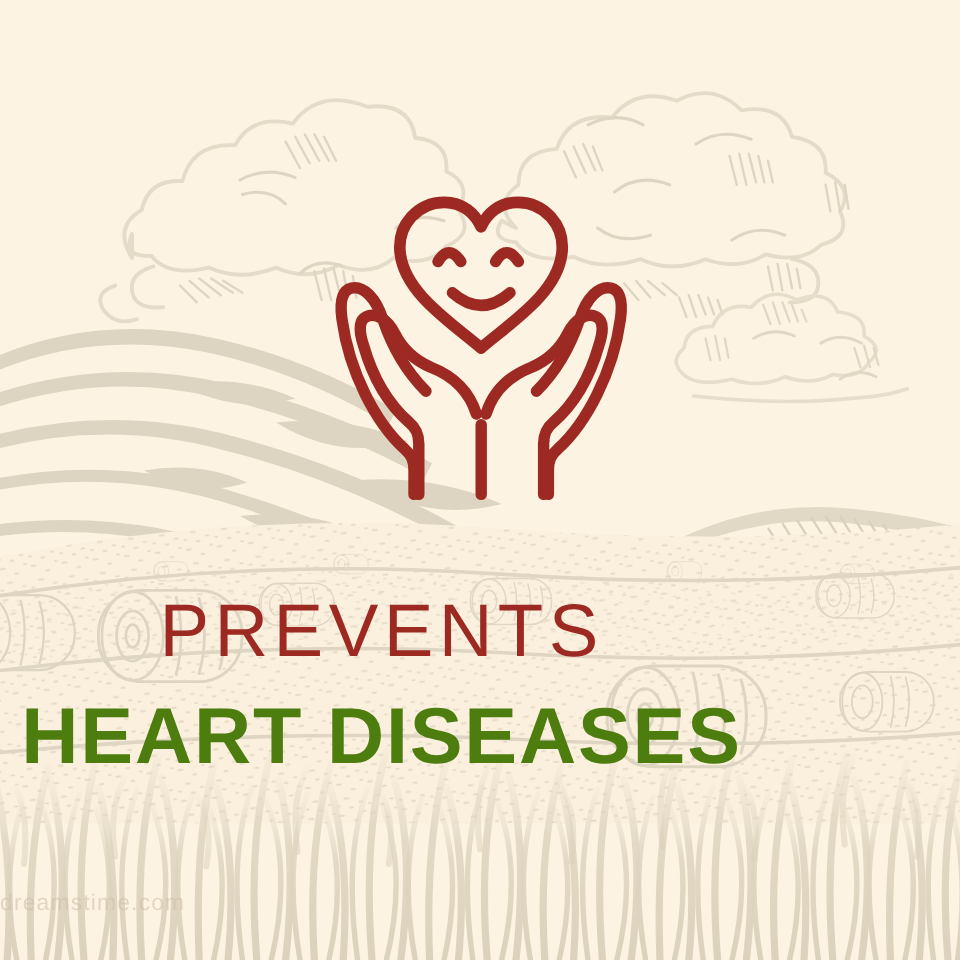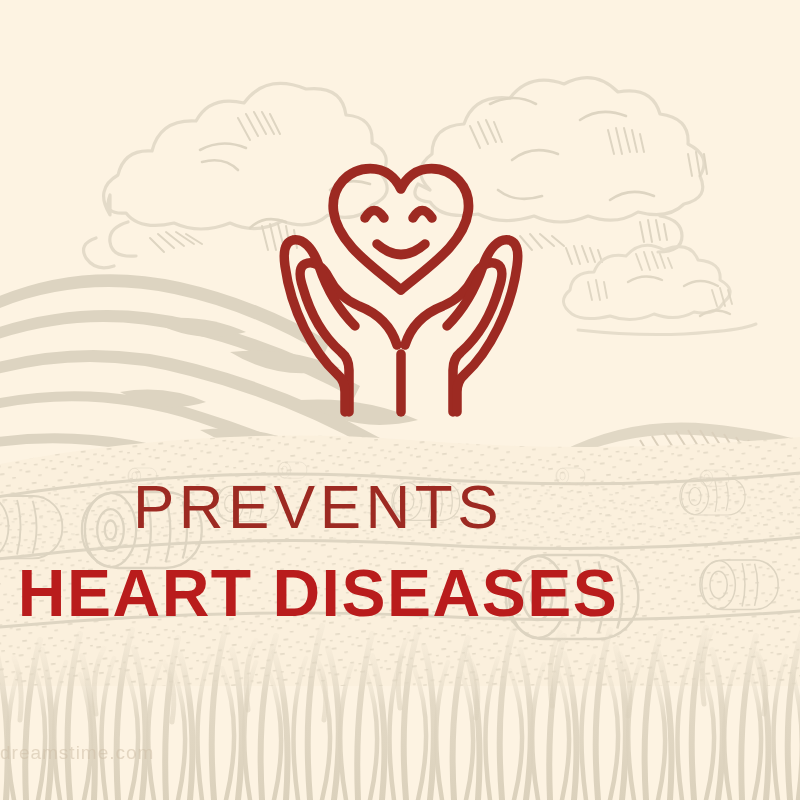--- a/index.html
+++ b/index.html
@@ -27,39 +27,39 @@
     position: absolute;
     left: 255px;
     top: 140px;
     width: 292px;
     height: 292px;
     z-index: 3;
   }
   #headline {
     position: absolute;
     left: 0;
-    top: 476px;
+    top: 496px;
     width: 636px;
     z-index: 4;
     text-align: center;
     line-height: 1;
   }
   #line-primary {
     font-size: 62px;
     font-weight: 400;
     letter-spacing: 4.5px;
     color: #9d2a22;
     display: block;
     margin-bottom: 22px;
   }
   #line-secondary {
     font-size: 66px;
     font-weight: 700;
     letter-spacing: 1.5px;
-    color: #b91c1c;
+    color: #4d7c0f;
     display: block;
   }
   #watermark {
     position: absolute;
     left: 0;
     top: 742px;
     width: 800px;
     z-index: 5;
     text-align: left;
     font-size: 19px;

